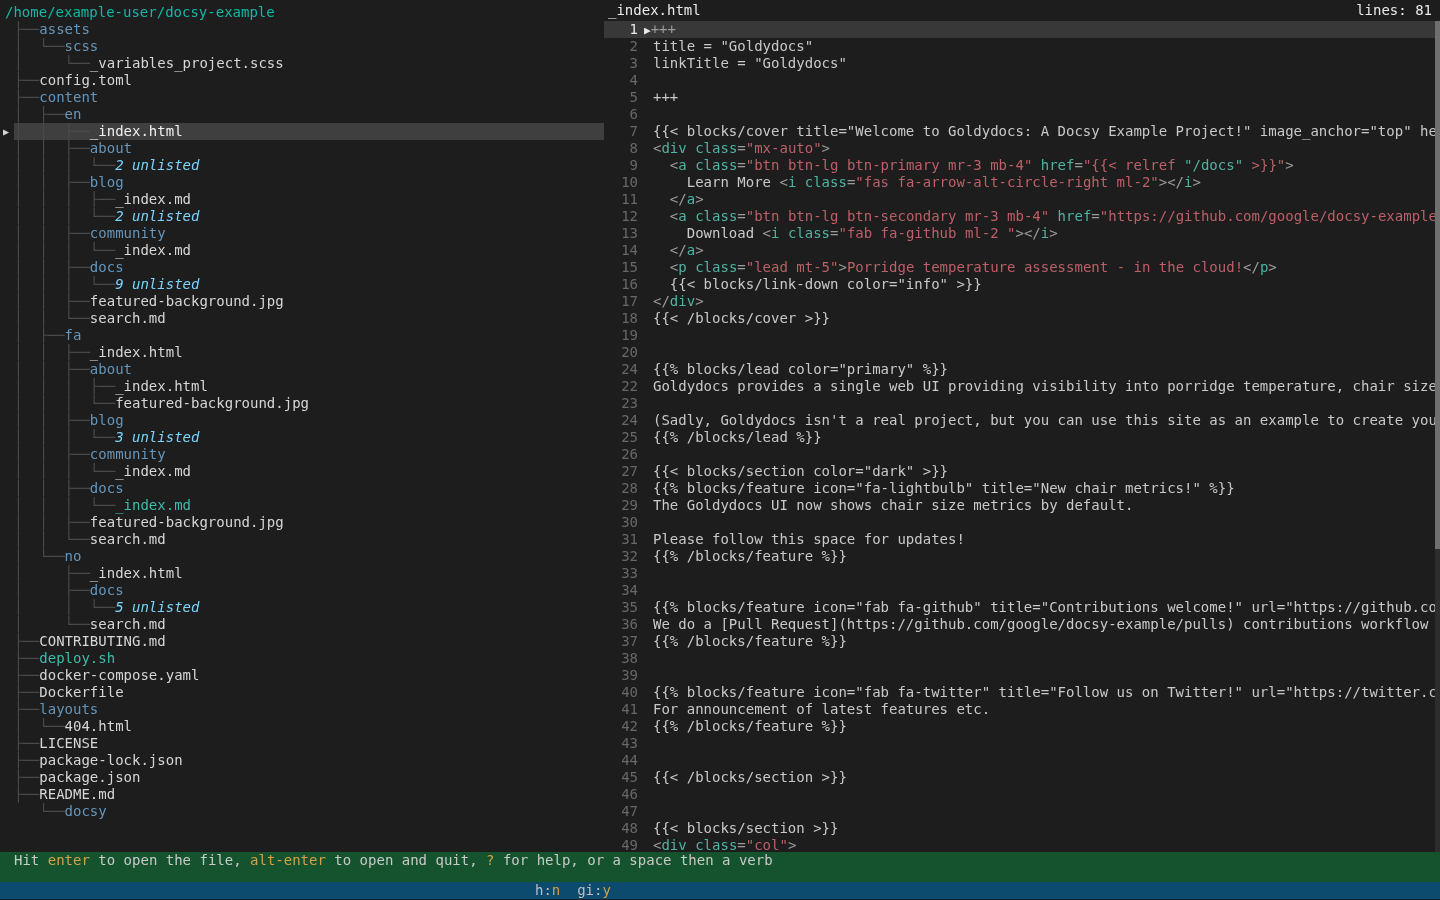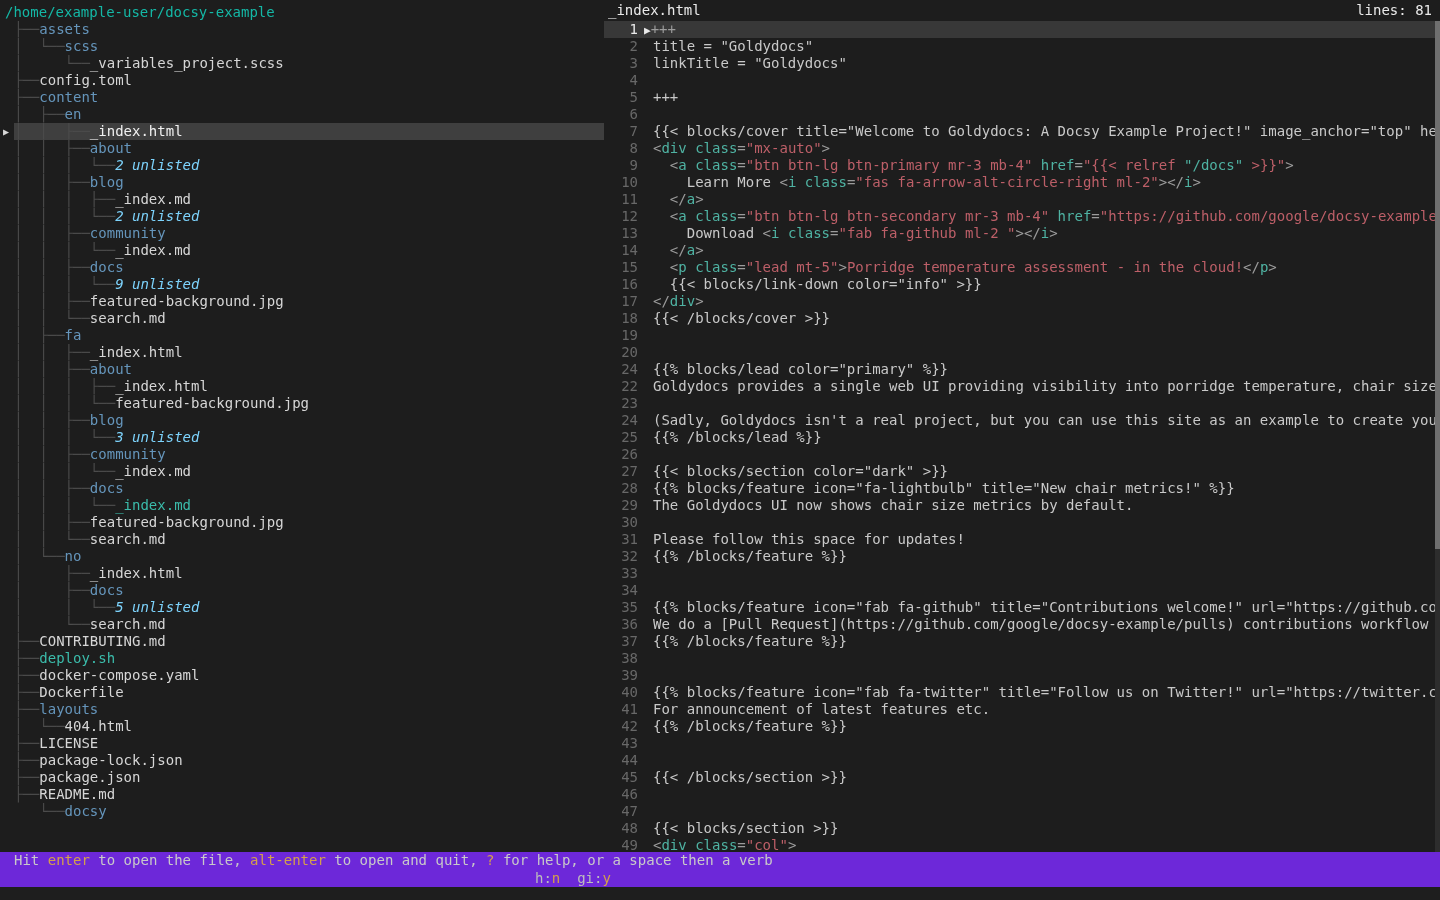--- a/index.html
+++ b/index.html
@@ -35,23 +35,23 @@
   .cline.hl .ltext{padding-left:6px;}
   .sp{color:#c9c9c9;}
   .sg{color:#9c9c9c;}
   .st{color:#4fb3a3;}
   .ss{color:#bd5f68;}
   .sw{color:#eaeaea;font-size:11px;}
   
   .sbar{position:absolute;top:21px;right:0;bottom:0;width:5px;background:#2d2d2d;}
   .sthumb{width:5px;height:528px;background:#6f6f6f;}
   
-  .status{height:18px;background:#6d28d9;padding-left:14px;white-space:pre;color:#e6e6e6;overflow:hidden;}
+  .status{height:30px;background:#14532d;padding-left:14px;white-space:pre;color:#e6e6e6;overflow:hidden;}
   .sy{color:#d4a04b;}
-  .inputbar{height:17px;background:#6d28d9;padding-left:5px;white-space:pre;position:relative;color:#e6e6e6;overflow:hidden;}
+  .inputbar{height:17px;background:#0c4a6e;padding-left:5px;white-space:pre;position:relative;color:#e6e6e6;overflow:hidden;}
   .flags{position:absolute;left:535px;top:0;white-space:pre;}
   .fk{color:#bdbdbd;}
   .fv{color:#d4a04b;}
   .bottomgap{height:14px;background:#1e1e1e;}
 </style>
 </head>
 <body>
 
 <div class="app">
   <div class="main">

